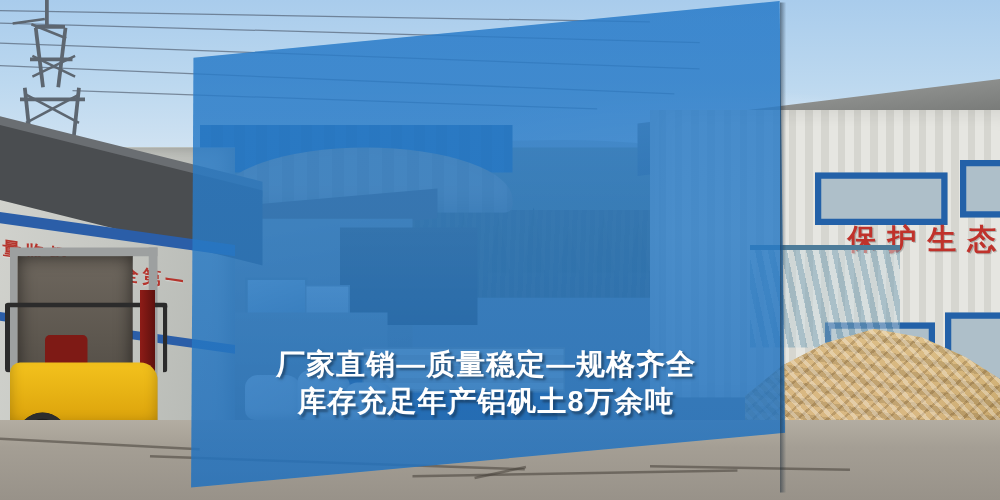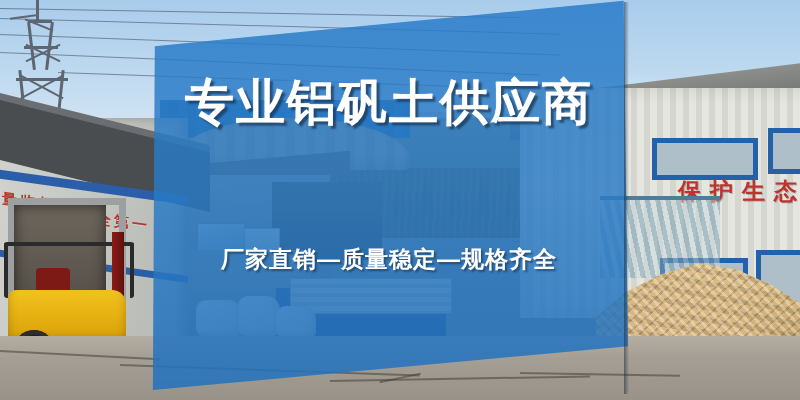--- a/index.html
+++ b/index.html
@@ -270,21 +270,21 @@
     position:absolute; left:7px; top:172px; width:468px; height:39px;
     background: linear-gradient(180deg,#f9881a 0%, #f57b0d 55%, #ea7107 100%);
     box-shadow: 0 2px 5px rgba(0,0,0,.28);
     display:flex; align-items:center; justify-content:center;
   }
   .orangebar span {
     font-size:18px; font-weight:bold; color:#ffffff; letter-spacing:1px;
     text-shadow: 1px 1px 2px rgba(120,50,0,.75);
   }
   .sub1 {
-    position:absolute; left:0; top:244px; width:478px;
+    position:absolute; left:0; top:276px; width:478px;
     font-size:23px; font-weight:bold; color:#ffffff; letter-spacing:1px;
     text-shadow: 2px 2px 2px rgba(20,45,70,.6);
   }
   .sub2 {
     position:absolute; left:0; top:306px; width:478px;
     font-size:23px; font-weight:bold; color:#ffffff; letter-spacing:1px;
     text-shadow: 2px 2px 2px rgba(20,45,70,.6);
   }
 </style>
 </head>
@@ -401,20 +401,20 @@
     <div class="crack" style="left:400px; top:356px; width:2px; height:42px; transform:rotate(78deg);"></div>
   </div>
 
   <div class="panel">
     <div class="panel-shade"></div>
   </div>
   <div class="panel-edge" style="left:624px;"></div>
 
   <div class="content">
 
-    <div class="headline">专业铝矾土供应商</div>
 
 
     <div class="sub1">厂家直销—质量稳定—规格齐全</div>
 
+    <div class="sub2">库存充足年产铝矾土8万余吨</div>
   </div>
 
 </div>
 
 </body></html>

